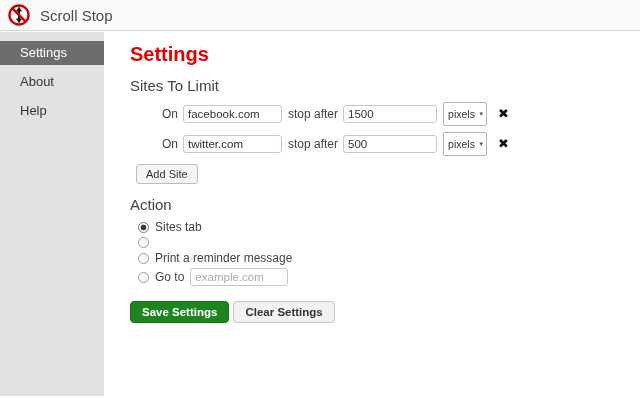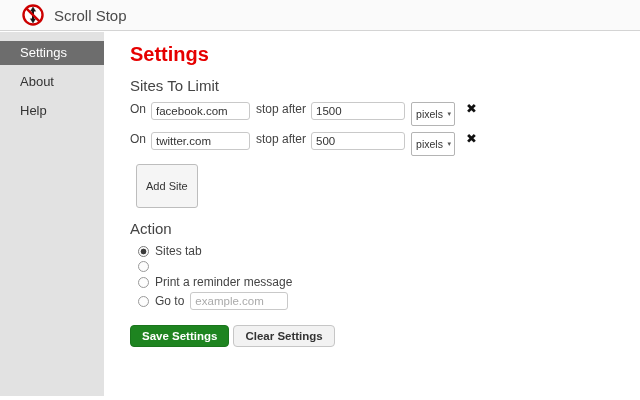--- a/index.html
+++ b/index.html
@@ -9,21 +9,21 @@
     background: #ffffff;
     position: relative;
     overflow: hidden;
     color: #444;
   }
 
   
   .header {
     position: absolute; top: 0; left: 0; width: 640px; height: 31px;
     background: #fafafa; border-bottom: 1px solid #d4d4d4;
-    display: flex; align-items: center; padding-left: 22px;
+    display: flex; align-items: center; padding-left: 8px;
   }
   .logo { width: 22px; height: 22px; display: block; }
   .app-title { font-size: 15px; color: #4a4a4a; margin-left: 10px; }
 
   
   .sidebar {
     position: absolute; top: 32px; left: 0; width: 104px; height: 364px;
     background: #e2e2e2; padding-top: 9px;
   }
   .side-item {
@@ -33,21 +33,21 @@
   .side-item.active { background: #6d6d6d; color: #ffffff; }
 
   
   .main {
     position: absolute; top: 32px; left: 104px; right: 0; bottom: 0;
     background: #ffffff; padding: 11px 0 0 26px;
   }
   h1.page-title { font-size: 20px; line-height: 1.1; color: #e60000; font-weight: bold; margin-bottom: 13px; }
   h2.section-heading { font-size: 15px; line-height: 1.1; font-weight: normal; color: #444; margin-bottom: 7px; }
 
-  .site-row { display: flex; align-items: flex-start; margin-bottom: 6px; font-size: 12px; color: #444; }
+  .site-row { display: flex; align-items: center; margin-bottom: 6px; font-size: 12px; color: #444; margin-left: 32px; }
   .site-row .lbl { margin-right: 5px; white-space: nowrap; }
   .site-row .lbl.after { margin-left: 6px; }
   input[type=text] {
     height: 18px; border: 1px solid #c9c9c9; border-radius: 3px;
     font-family: "Liberation Sans", sans-serif; font-size: 11.5px; color: #333;
     padding: 0 4px; background: #fff; outline: none;
   }
   input.site-input { width: 99px; }
   input.limit-input { width: 94px; }
   input::placeholder { color: #aaa; }
@@ -64,21 +64,21 @@
     margin-left: 11px; font-size: 13px; color: #111; font-weight: bold;
     line-height: 1; cursor: pointer;
   }
 
   button {
     font-family: "Liberation Sans", sans-serif; cursor: pointer;
   }
   .add-site-btn {
     margin: 2px 0 0 6px; font-size: 11px; color: #333;
     background: #f5f5f5; border: 1px solid #bdbdbd; border-radius: 3px;
-    padding: 15px 9px;
+    padding: 3px 9px;
   }
 
   .action-section { margin-top: 13px; }
   .question { font-size: 12px; color: #444; margin-bottom: 11px; }
 
   .radio-row { display: flex; align-items: center; margin: 0 0 3px 8px; font-size: 12px; color: #444; }
   .radio-row input[type=radio] {
     appearance: none; -webkit-appearance: none;
     width: 11px; height: 11px; border: 1px solid #9a9a9a; border-radius: 50%;
     background: #fdfdfd; margin: 0 6px 0 0; cursor: pointer;

